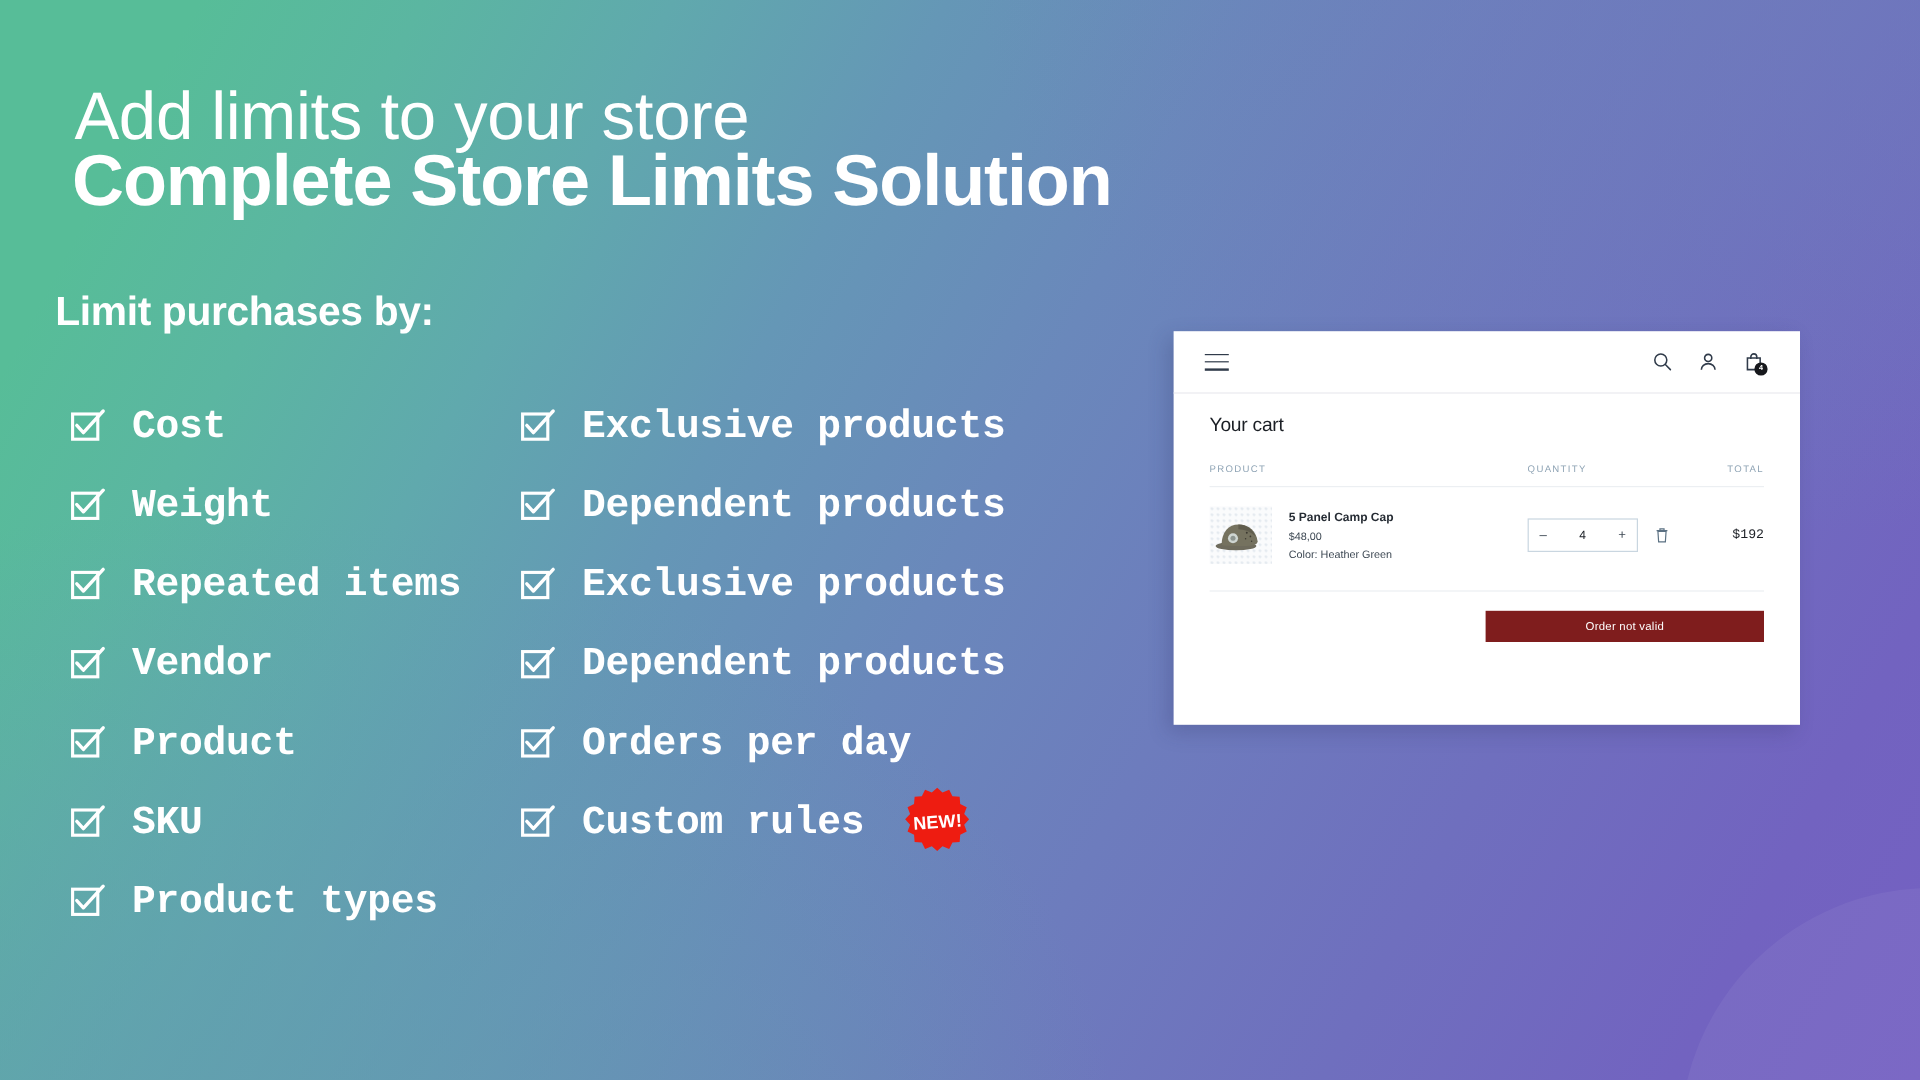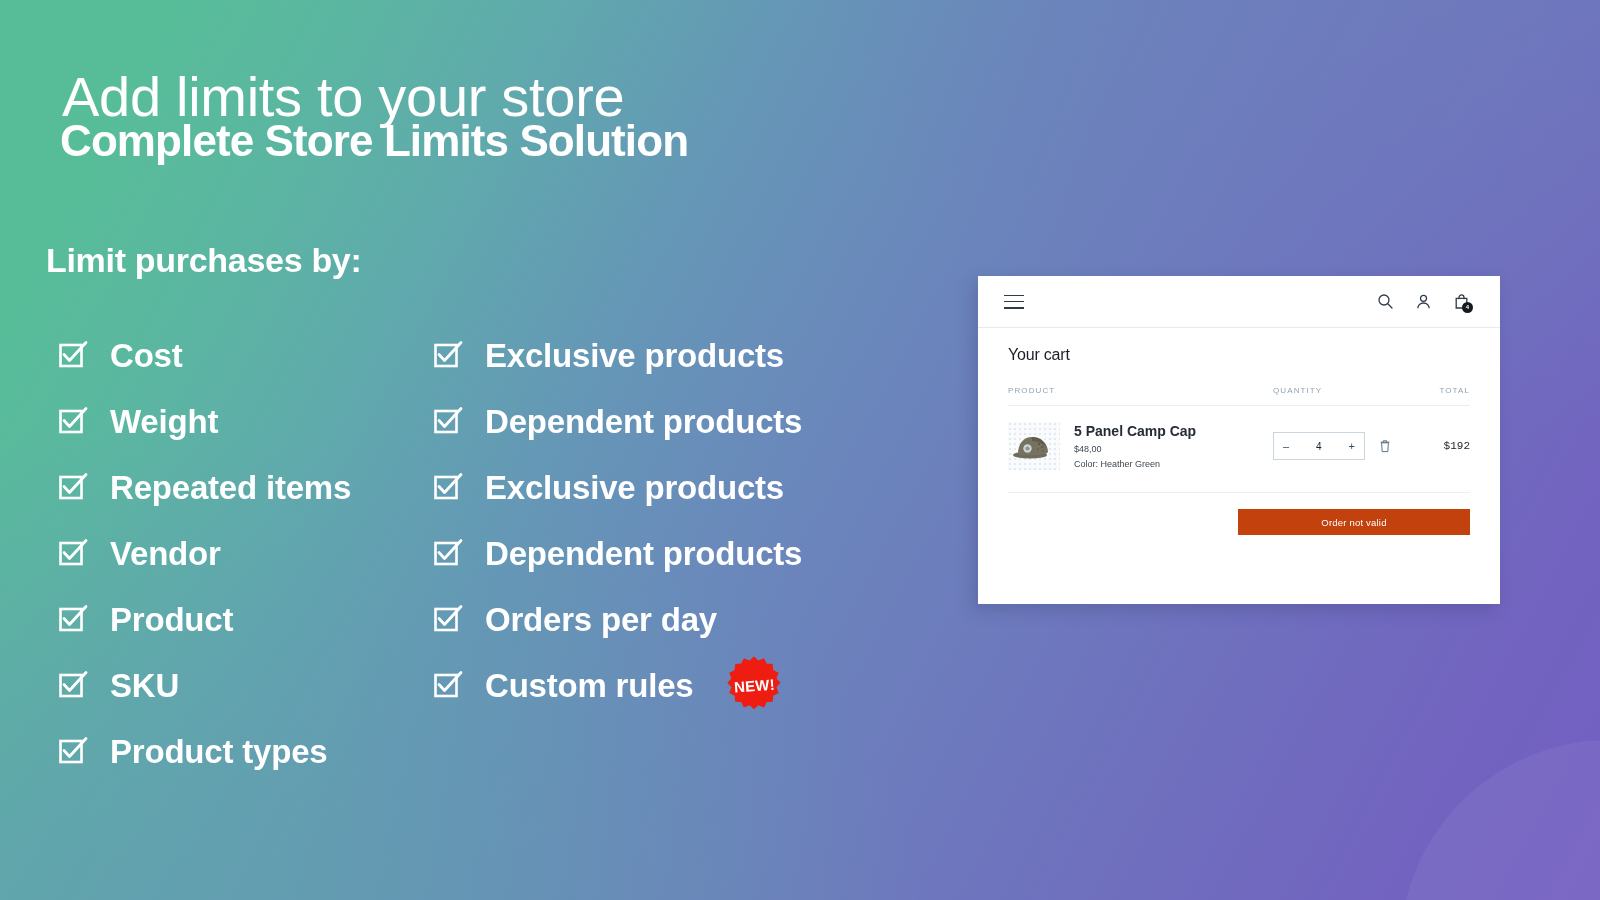--- a/index.html
+++ b/index.html
@@ -93,21 +93,21 @@
     font-weight: 400;
     letter-spacing: -0.3px;
     color: #ffffff;
     white-space: nowrap;
   }
 
   .headline {
     position: absolute;
     left: 60px;
     top: 116px;
-    font-size: 44px;
+    font-size: 60px;
     font-weight: 700;
     letter-spacing: -0.9px;
     color: #ffffff;
     white-space: nowrap;
   }
 
   .subhead {
     position: absolute;
     left: 46px;
     top: 241px;
@@ -148,20 +148,21 @@
   }
   .checkbox svg { display: block; width: 30px; height: 30px; }
 
   .feat-label {
     font-size: 33px;
     font-weight: 700;
     color: #ffffff;
     letter-spacing: -0.2px;
     white-space: nowrap;
     line-height: 1;
+    font-family: Liberation Mono, monospace;
   }
 
   
   .new-badge {
     position: relative;
     width: 62px;
     height: 62px;
     flex: 0 0 62px;
     display: flex;
     align-items: center;
@@ -282,21 +283,21 @@
     background:
       radial-gradient(circle at 2px 2px, #e3e9ef 1px, transparent 1.2px) 0 0 / 5px 5px,
       #fafbfc;
     display: flex;
     align-items: center;
     justify-content: center;
   }
   .prod-thumb svg { width: 44px; height: 30px; display: block; }
 
   .prod-info { display: flex; flex-direction: column; gap: 5px; }
-  .prod-name  { font-size: 14px; font-weight: 700; color: #262c34; }
+  .prod-name  { font-size: 10px; font-weight: 700; color: #262c34; }
   .prod-price { font-size: 9px;   font-weight: 400; color: #3d4853; }
   .prod-var   { font-size: 9px;   font-weight: 400; color: #3d4853; }
 
   .qty-cell { width: 140px; display: flex; align-items: center; gap: 14px; }
 
   .stepper {
     width: 92px;
     height: 28px;
     border: 1px solid #c9d6e0;
     display: flex;
@@ -320,21 +321,21 @@
 
   .cart-footer {
     padding: 16px 30px 0 30px;
     display: flex;
     justify-content: flex-end;
   }
 
   .checkout-btn {
     width: 232px;
     height: 26px;
-    background: #c2410c;
+    background: #7f1d1d;
     color: #ffffff;
     font-size: 9.5px;
     display: flex;
     align-items: center;
     justify-content: center;
     letter-spacing: 0.2px;
     border: none;
     font-family: inherit;
   }
 </style>

